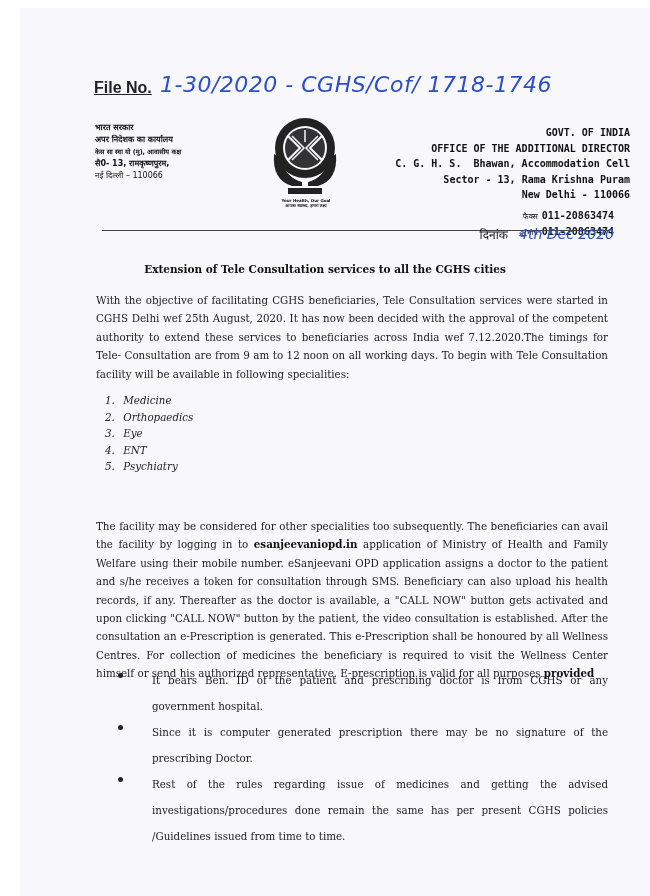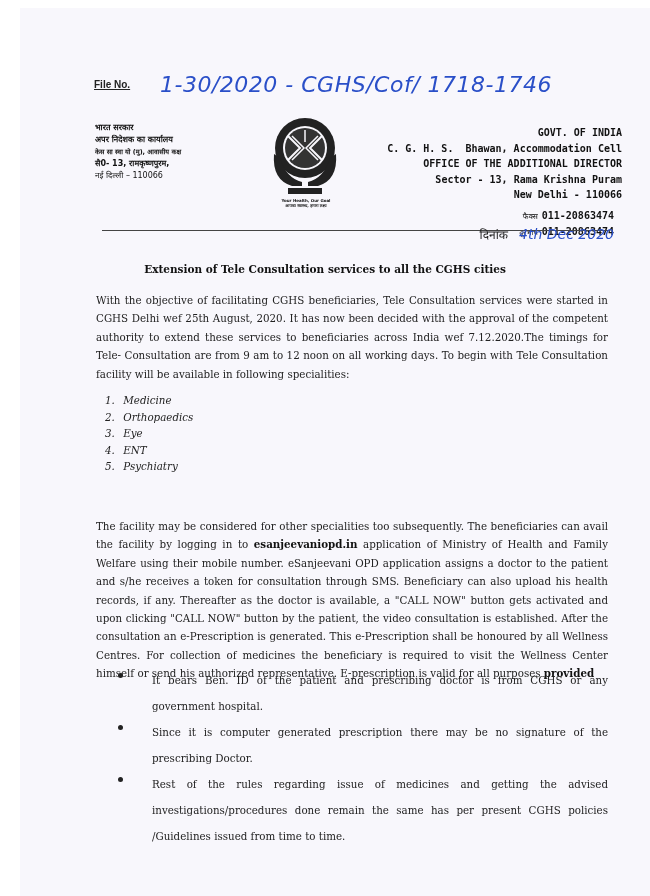--- a/index.html
+++ b/index.html
@@ -12,21 +12,21 @@
   }
   .paper {
     position: absolute; left: 20px; top: 8px; width: 630px; height: 888px;
     background: #f8f7fc;
   }
   .abs { position: absolute; }
 
   
   .file-no-label {
     left: 94px; top: 79px; font-family: "Liberation Sans", sans-serif;
-    font-weight: bold; font-size: 10px; text-decoration: underline; color: #222; text-align: center;
+    font-weight: bold; font-size: 16px; text-decoration: underline; color: #222; text-align: center;
   }
   .file-no-value {
     left: 160px; top: 72px; font-family: "DejaVu Sans", sans-serif;
     font-size: 22px; color: #2a4fc8; letter-spacing: 0.5px; font-style: italic;
   }
 
   
   .hindi-block {
     left: 95px; top: 122px; font-family: "DejaVu Sans", sans-serif;
     font-size: 8px; line-height: 12px; color: #111; font-weight: bold;
@@ -34,21 +34,21 @@
 
   
   .logo { left: 262px; top: 110px; width: 86px; height: 96px; }
   .logo-caption {
     left: 266px; top: 198px; width: 80px; text-align: center;
     font-family: "DejaVu Sans", sans-serif; font-size: 4px; line-height: 5px; color: #111; font-weight: bold;
   }
 
   
   .eng-block {
-    right: 28px; top: 125px; text-align: right;
+    right: 20px; top: 125px; text-align: right;
     font-family: "DejaVu Sans Mono", monospace; font-size: 10px; line-height: 15.5px;
     color: #111; font-weight: bold;
   }
   .contact-block {
     right: 36px; top: 208px; text-align: right;
     font-family: "DejaVu Sans Mono", monospace; font-size: 10px; line-height: 15px;
     color: #111; font-weight: bold;
   }
   .contact-block .hl { font-family: "DejaVu Sans", sans-serif; font-size: 7.5px; font-weight: normal; margin-right: 4px; }
 
@@ -124,22 +124,22 @@
     <rect x="26" y="78" width="34" height="6" fill="#222"></rect>
   </svg>
 </div>
 <div class="abs logo-caption">
   <div>Your Health, Our Goal</div>
   <div>आपका स्वास्थ्य, हमारा लक्ष्य</div>
 </div>
 
 <div class="abs eng-block">
   <div>GOVT. OF INDIA</div>
+  <div>OFFICE OF THE ADDITIONAL DIRECTOR</div>
   <div style="white-space:pre;">C. G. H. S.  Bhawan, Accommodation Cell</div>
-  <div>OFFICE OF THE ADDITIONAL DIRECTOR</div>
   <div>Sector - 13, Rama Krishna Puram</div>
   <div>New Delhi - 110066</div>
 </div>
 
 <div class="abs contact-block">
   <div>
     <span class="hl">फैक्स</span><span>011-20863474</span>
   </div>
   <div>
     <span class="hl">दूरभाष</span><span>011-20863474</span>

